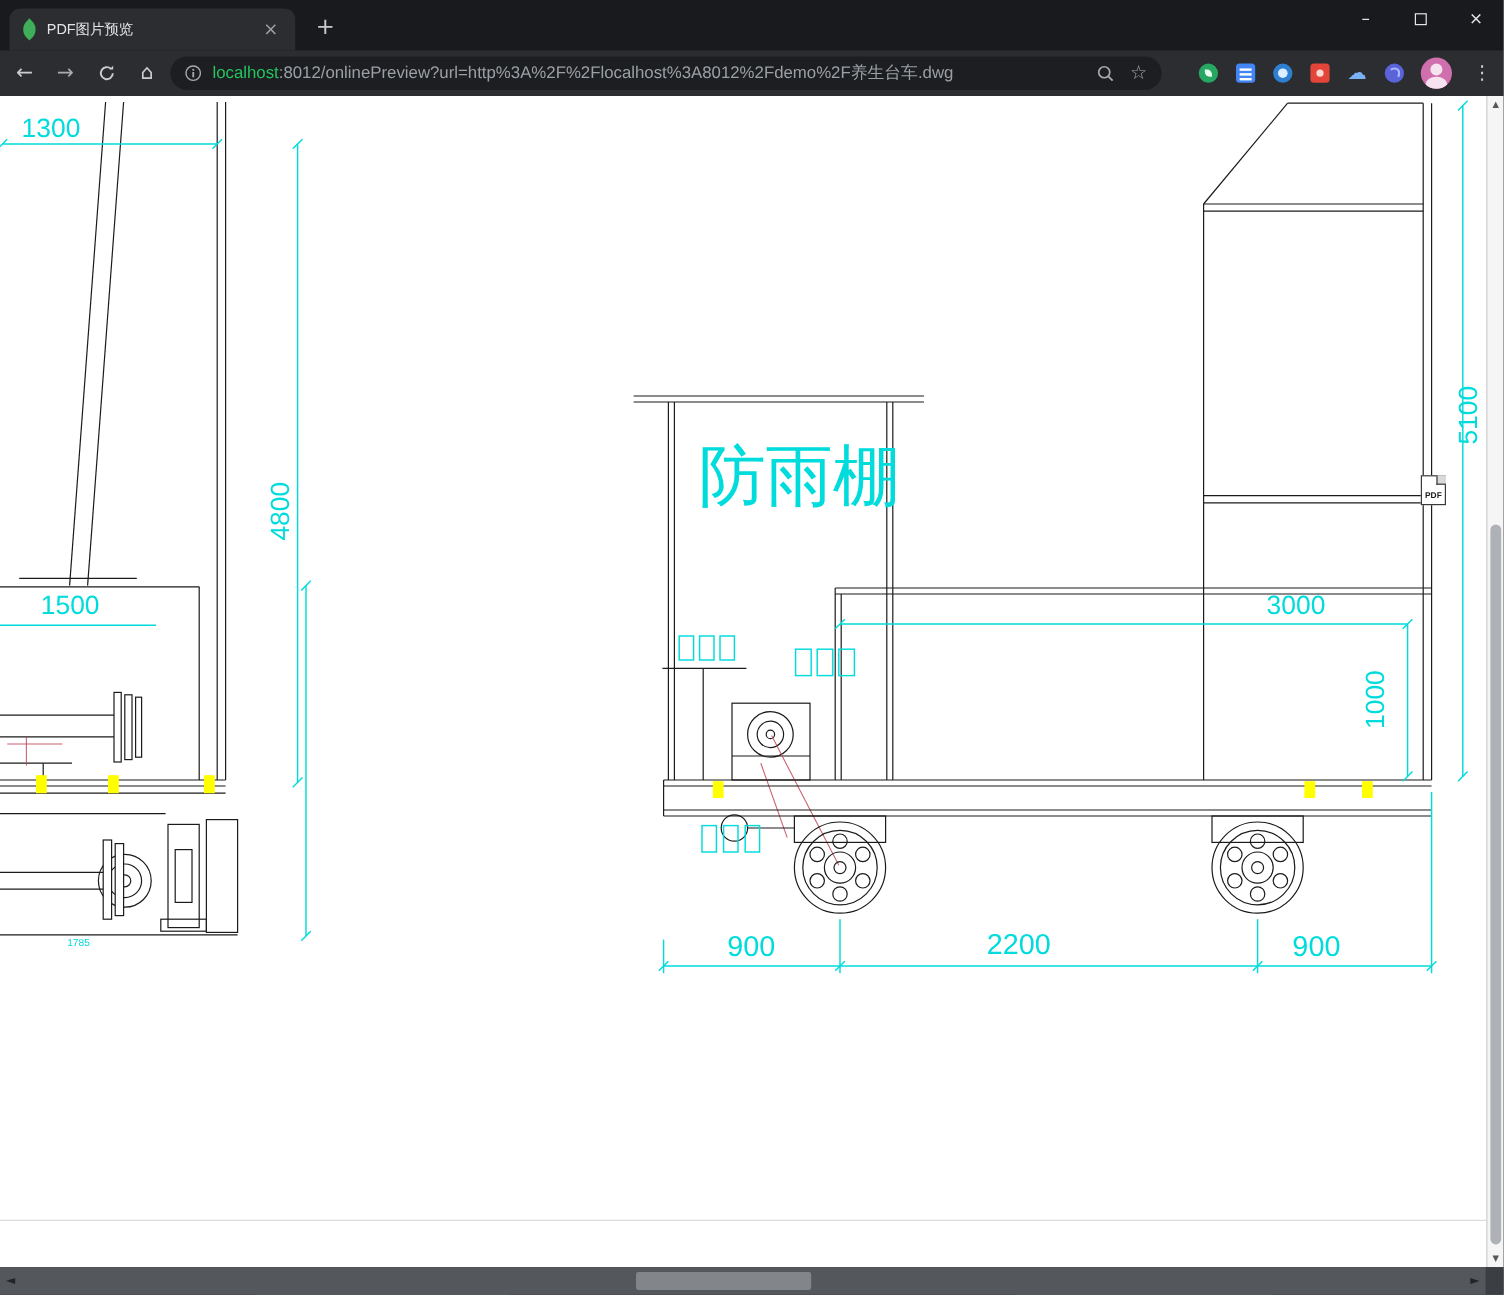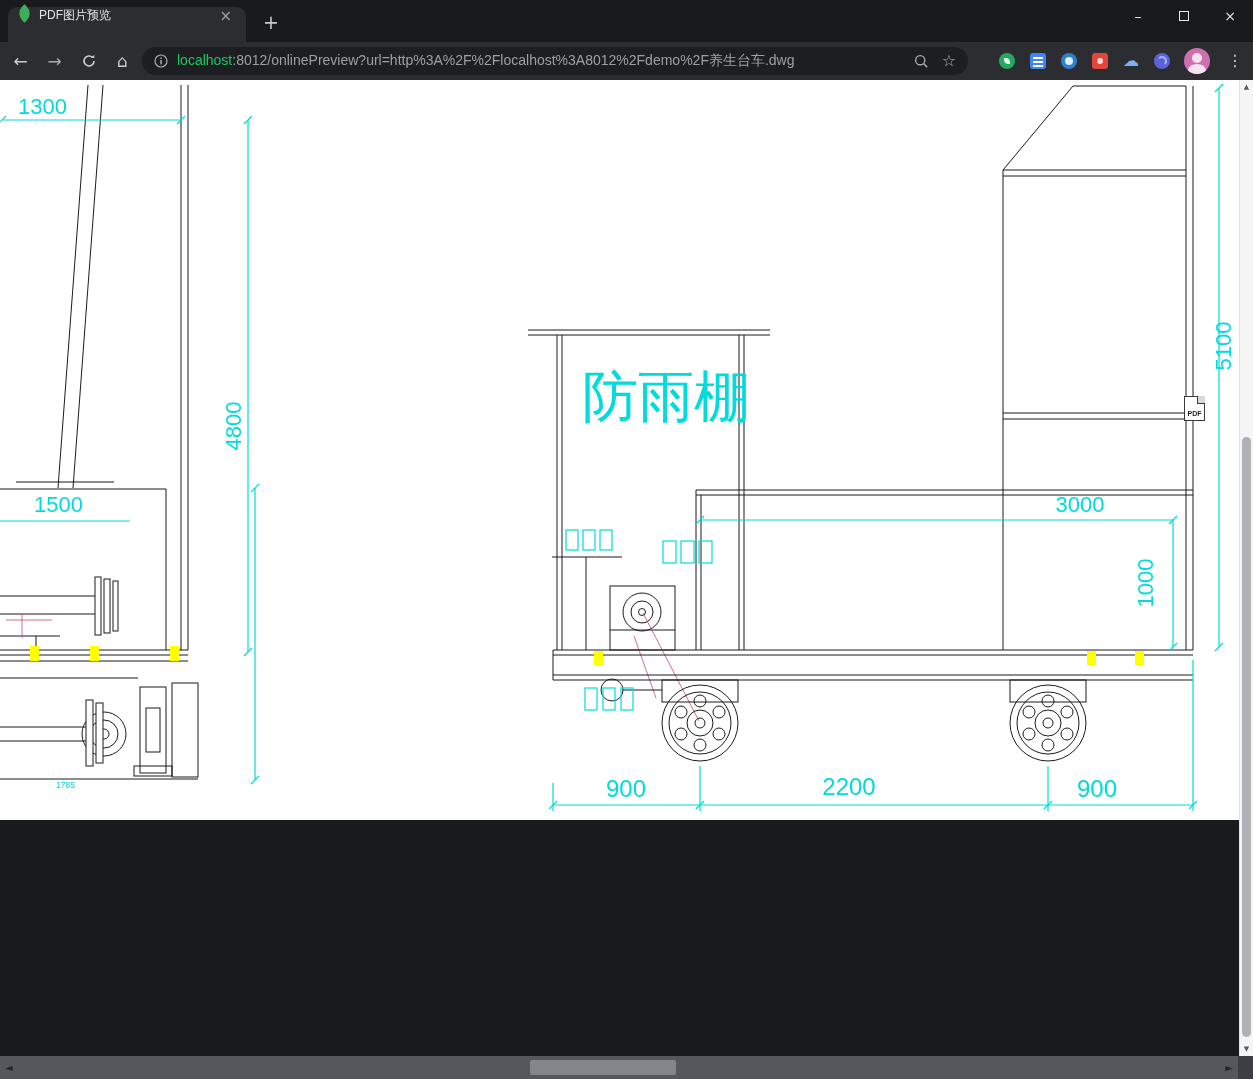--- a/index.html
+++ b/index.html
@@ -9,21 +9,21 @@
     font-family:"Liberation Sans",sans-serif;
     -webkit-font-smoothing:antialiased;
   }
   .glyph{font-family:"DejaVu Sans",sans-serif;}
 
   
   .titlebar{position:absolute;top:0;left:0;width:100%;height:42px;background:#191a1d;}
   .tab{
     position:absolute;left:8px;top:7px;width:238px;height:35px;
     background:#2b2d31;border-radius:9px 9px 0 0;
-    display:flex;padding:0 10px;box-sizing:border-box;gap:8px;
+    display:flex;align-items:center;padding:0 10px;box-sizing:border-box;gap:8px;
   }
   .favicon-leaf{
     width:13px;height:13px;background:#3fae5a;border-radius:0 75% 0 75%;
     transform:rotate(45deg);flex:0 0 auto;
   }
   .tab-title{color:#e1e3e6;font-size:12px;flex:1;white-space:nowrap;overflow:hidden;}
   .tab-close{color:#9aa0a6;font-size:15px;line-height:1;cursor:default;padding:2px 4px;border-radius:50%;}
   .newtab{
     position:absolute;left:258px;top:12px;width:26px;height:20px;
     color:#c6c9ce;font-size:19px;line-height:20px;text-align:center;
@@ -57,21 +57,21 @@
   .ext-red::after{content:"";position:absolute;left:5px;top:5px;width:6px;height:6px;border-radius:50%;background:#ffd9d4;}
   .ext-cloud{color:#7ab3f5;font-size:16px;line-height:1;}
   .ext-swirl{width:16px;height:16px;border-radius:50%;background:#5a63d8;position:relative;}
   .ext-swirl::after{content:"";position:absolute;left:3px;top:3px;width:10px;height:10px;border-radius:50%;border:2px solid #aab4ff;border-left-color:transparent;border-bottom-color:transparent;box-sizing:border-box;}
   .avatar{width:26px;height:26px;border-radius:50%;background:#cf6fae;position:relative;overflow:hidden;}
   .avatar::before{content:"";position:absolute;left:8px;top:5px;width:10px;height:10px;border-radius:50%;background:#f6e3ef;}
   .avatar::after{content:"";position:absolute;left:4px;top:16px;width:18px;height:12px;border-radius:50%;background:#f6e3ef;}
   .menu-dots{color:#c9ccd1;font-size:16px;line-height:1;padding:0 4px;}
 
   
-  .content{position:absolute;top:80px;left:0;width:1239px;height:740px;background:#ffffff;overflow:hidden;}
+  .content{position:absolute;top:80px;left:0;width:1239px;height:976px;background:#ffffff;overflow:hidden;}
   svg text{font-family:"Liberation Sans","DejaVu Sans",sans-serif;}
   .k{stroke:#1b1b1b;stroke-width:1;fill:none;}
   .kf{stroke:#1b1b1b;stroke-width:1;fill:#ffffff;}
   .c{stroke:#00dbdb;stroke-width:1.2;fill:none;}
   .ct{fill:#00dbdb;}
   .r{stroke:#c04455;stroke-width:0.9;fill:none;opacity:.85;}
   .y{fill:#ffff00;stroke:none;}
   .pagebreak{stroke:#dcdcdc;stroke-width:1;}
 
   .pdf-float{

